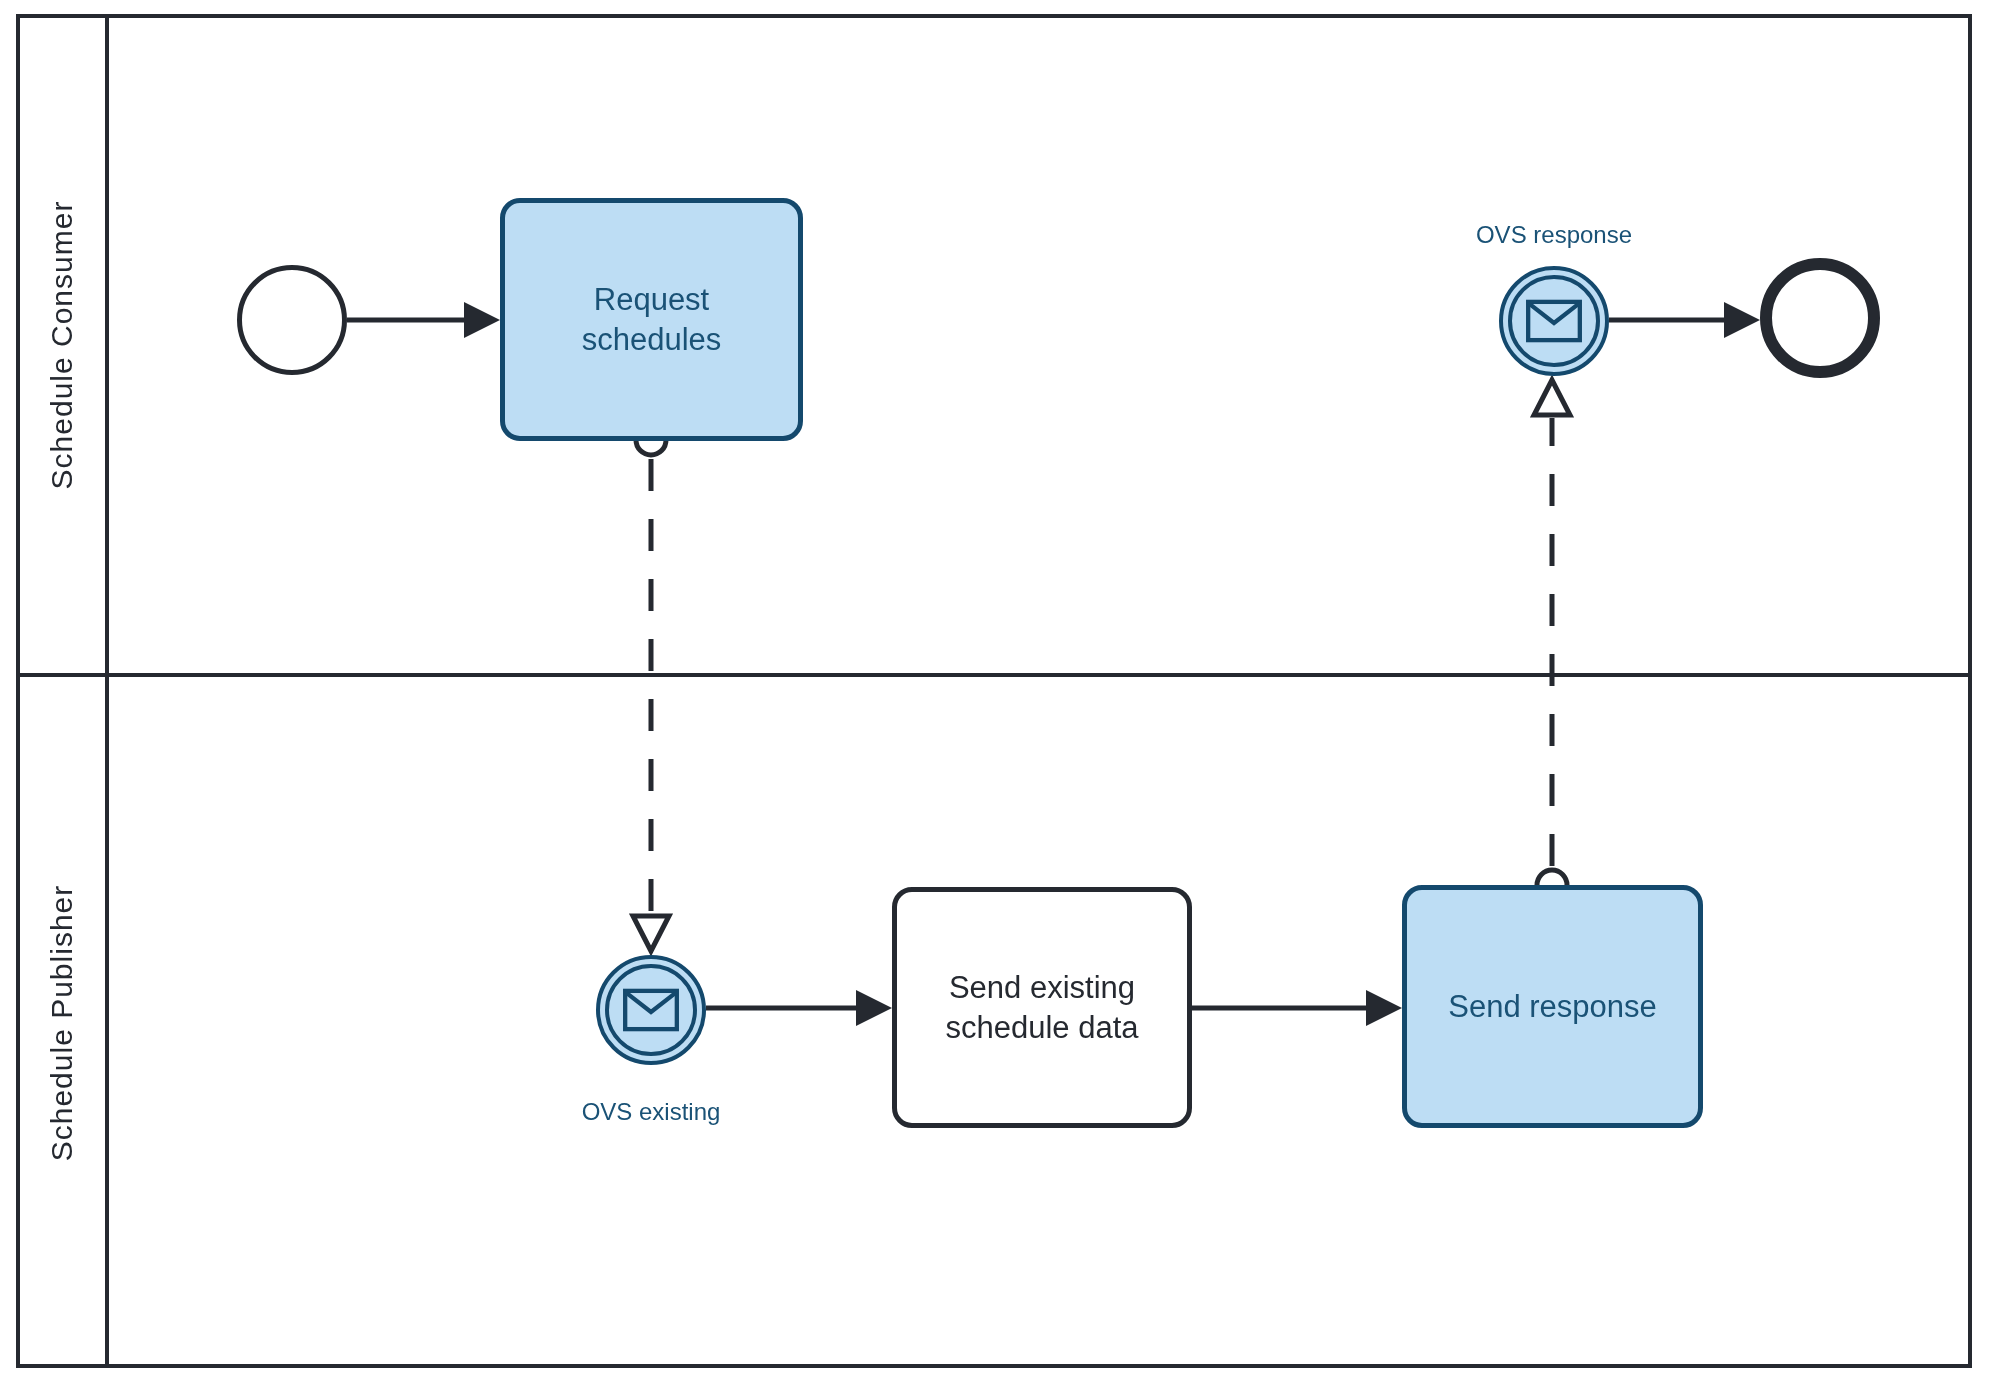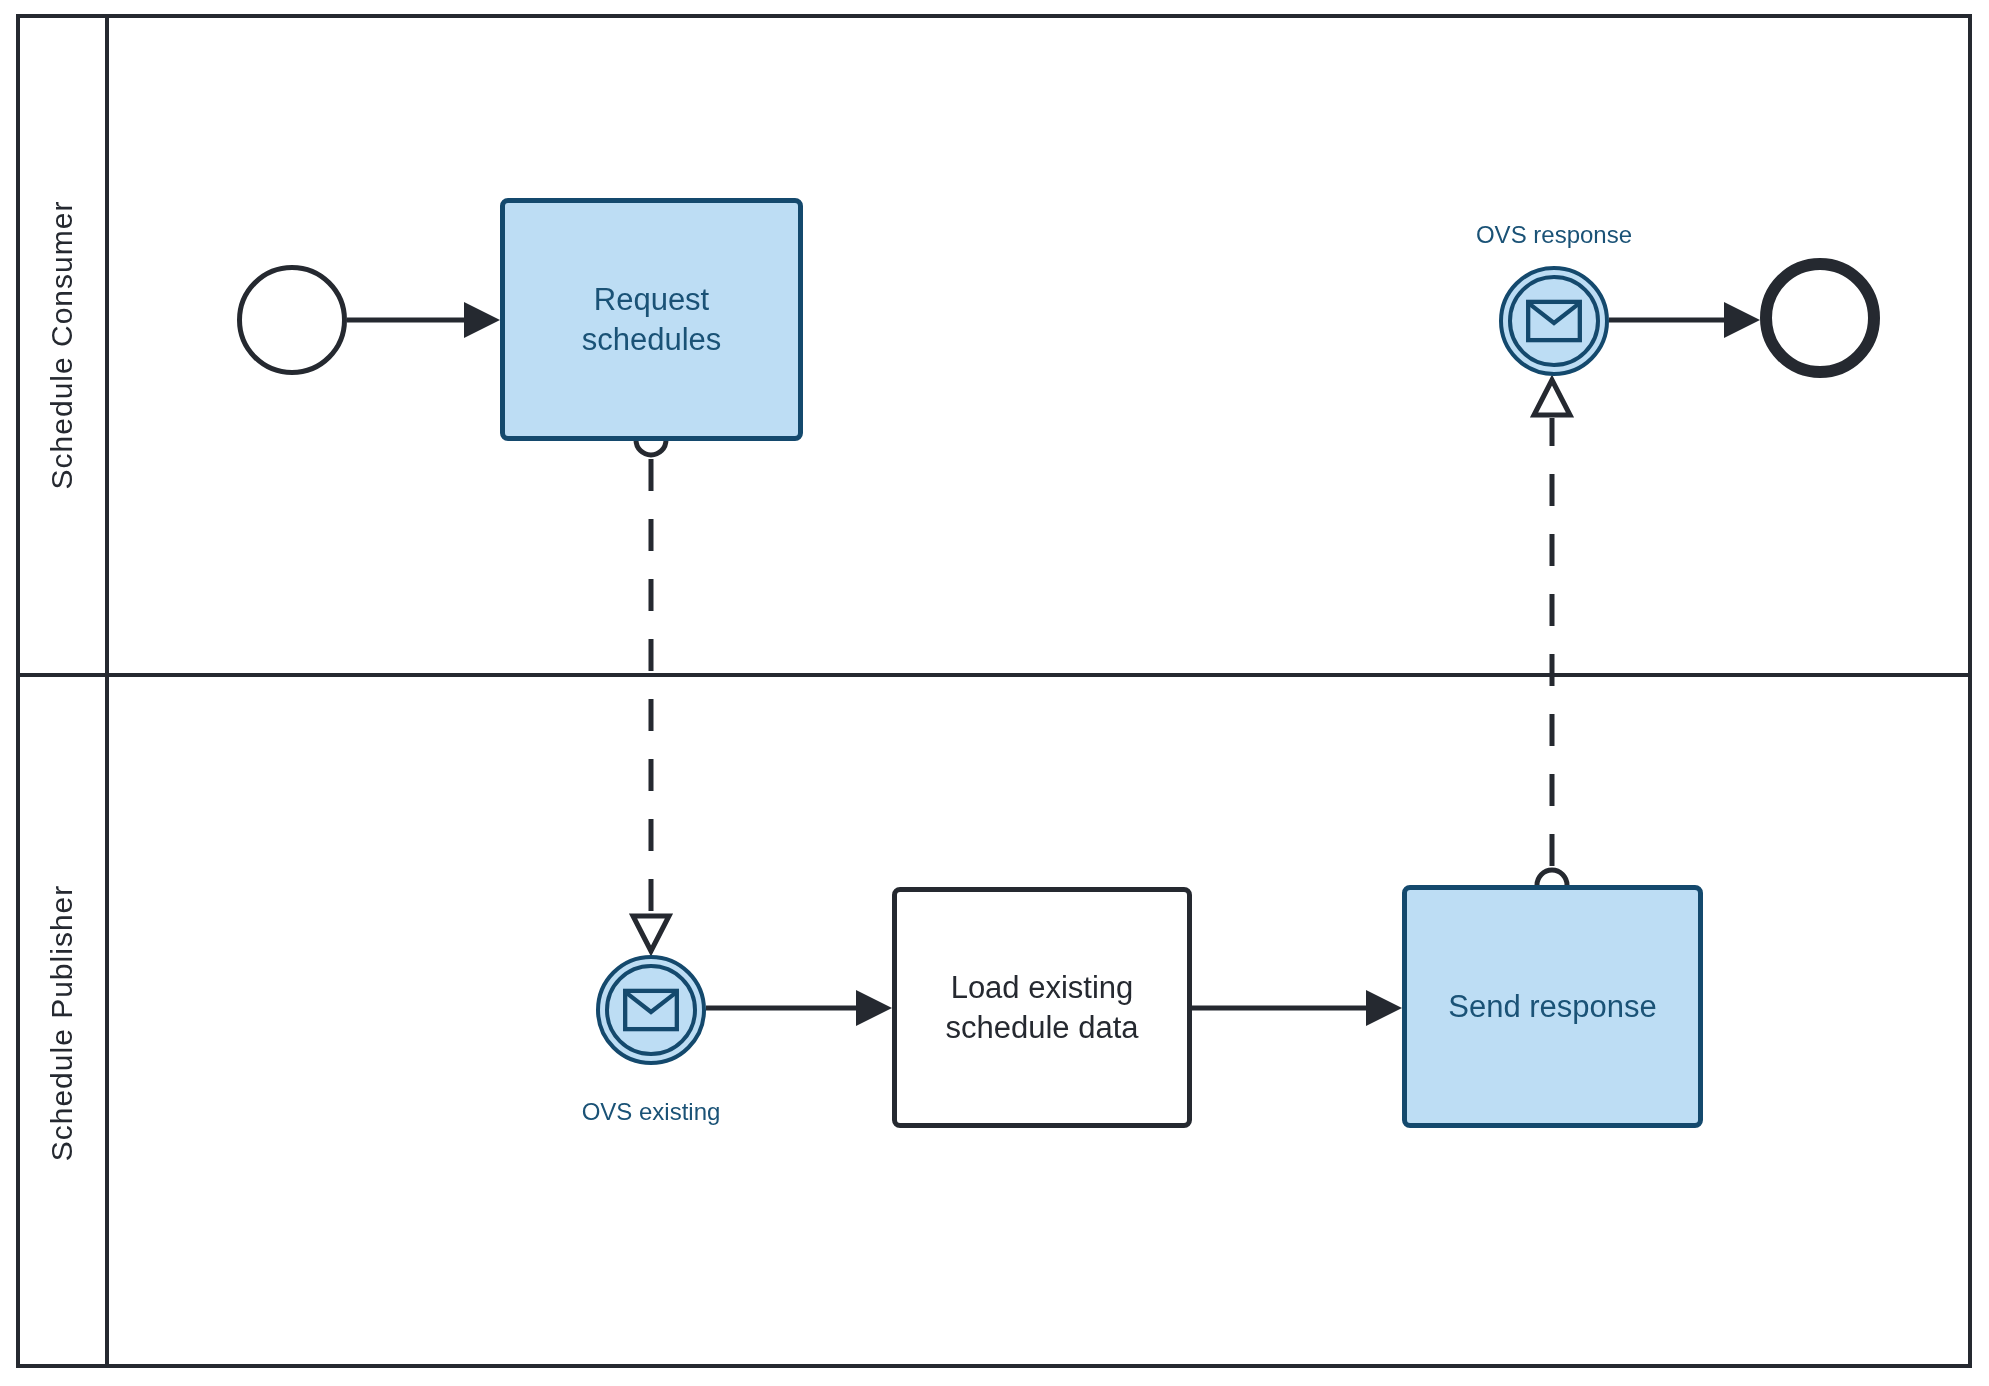--- a/index.html
+++ b/index.html
@@ -50,21 +50,21 @@
   }
   .seq-line{stroke:var(--ink);stroke-width:5;fill:none;}
   .seq-head{fill:var(--ink);stroke:none;}
   .msg-line{stroke:var(--ink);stroke-width:5;fill:none;stroke-dasharray:32 28;}
   .msg-source{fill:#FFFFFF;stroke:var(--ink);stroke-width:5;}
   .msg-head{fill:#FFFFFF;stroke:var(--ink);stroke-width:5;stroke-linejoin:miter;}
 
   
   .task{
     position:absolute;
-    border-radius:8px;
+    border-radius:20px;
     display:flex;align-items:center;justify-content:center;
     text-align:center;
     font-size:31px;
     line-height:1.28;
   }
   .task .task-label{white-space:pre-line;}
   .task.blue{
     background:var(--blue-fill);
     border:5px solid var(--blue-stroke);
     color:var(--blue-text);
@@ -187,21 +187,21 @@
   <div class="event message ovs-request">
     <div class="inner-ring"></div>
     <svg class="envelope" width="58" height="44" viewBox="0 0 60 46" xmlns="http://www.w3.org/2000/svg">
       <rect x="3" y="3" width="54" height="40"></rect>
       <path d="M3,4 L30,25 L57,4"></path>
     </svg>
   </div>
   <div class="event-label ovs-request">OVS existing</div>
 
   <div class="task plain load">
-    <div class="task-label">Load existing
+    <div class="task-label">Send existing
 schedule data</div>
   </div>
 
   <div class="task blue send">
     <div class="task-label">Send response</div>
   </div>
 
 </div>
 
 </body></html>

